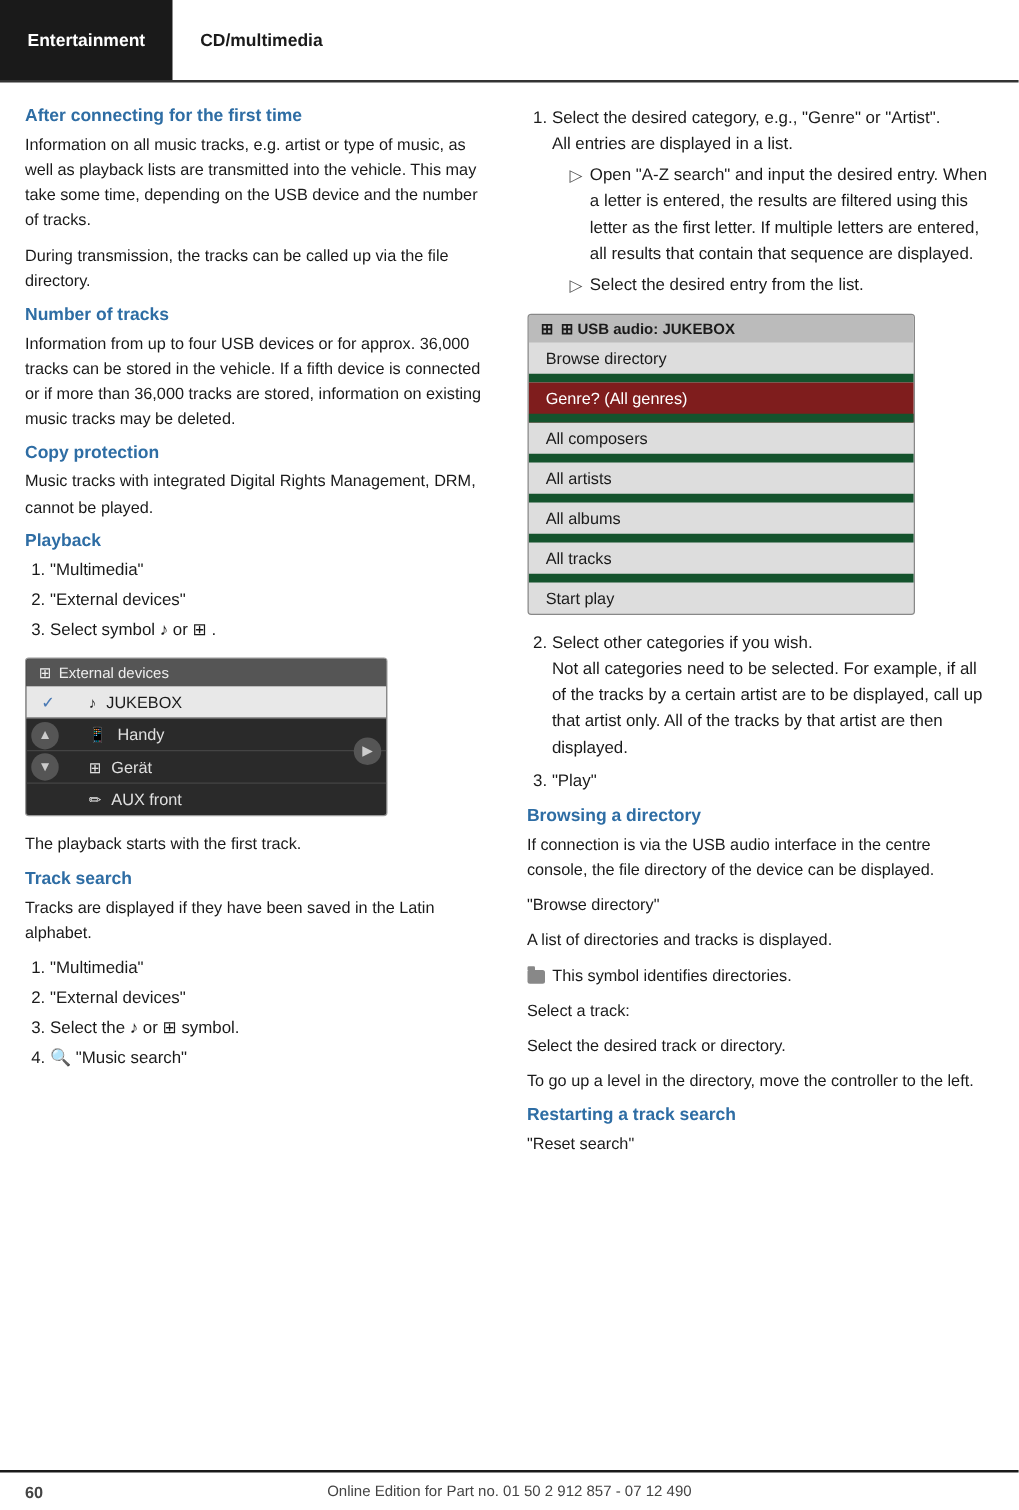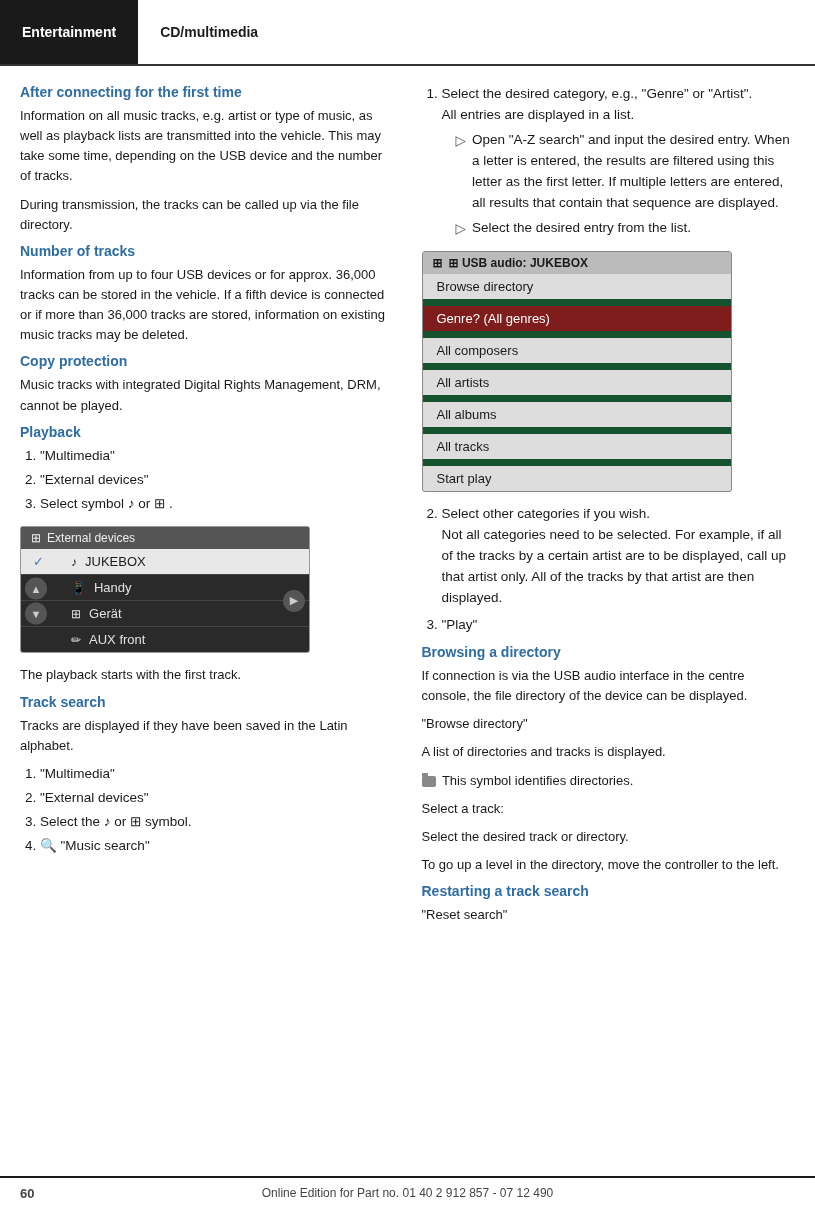--- a/index.html
+++ b/index.html
@@ -376,14 +376,14 @@
     <div>
       <div class="section-heading">Restarting a track search</div>
       <p>"Reset search"</p>
     </div>
 
   </div>
 </div>
 
 <div class="footer">
   <span class="footer-page">60</span>
-  <span>Online Edition for Part no. 01 40 2 912 857 - 07 12 490</span>
+  <span>Online Edition for Part no. 01 50 2 912 857 - 07 12 490</span>
 </div>
 
 </body></html>

